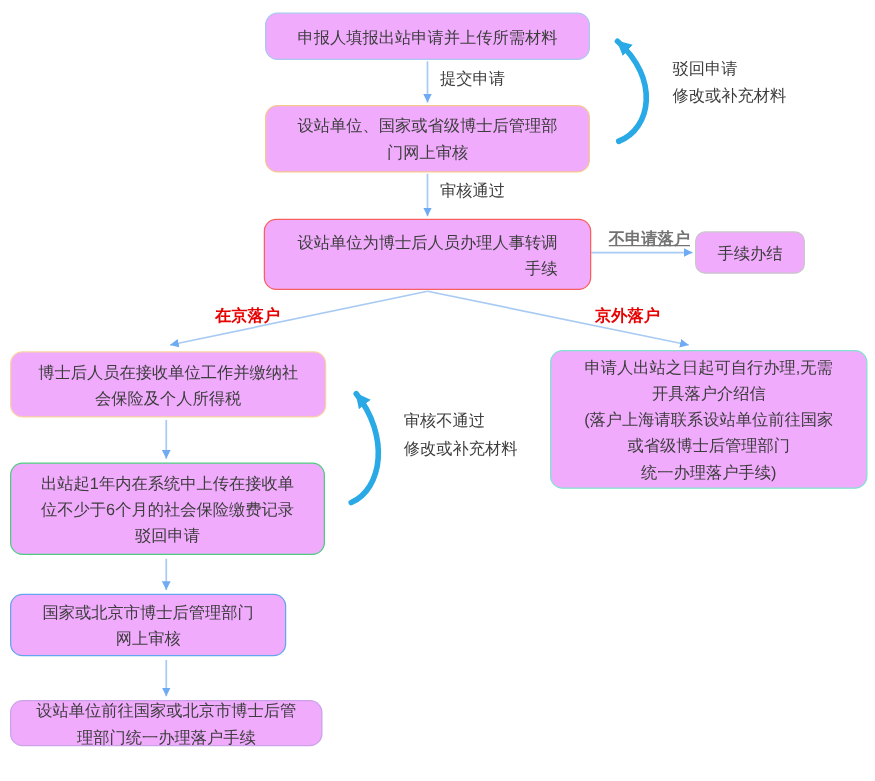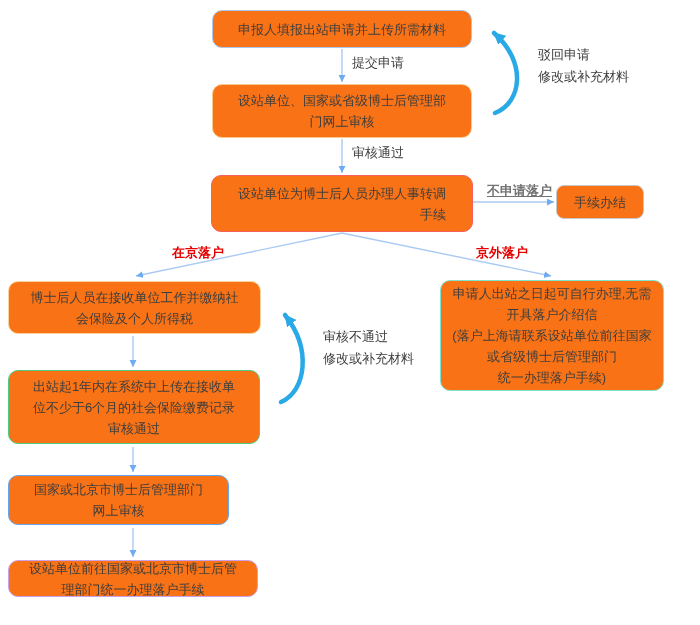--- a/index.html
+++ b/index.html
@@ -3,37 +3,37 @@
 <meta charset="utf-8">
 <style>
   html,body{margin:0;padding:0;background:#ffffff;}
   .stage{
     position:relative;width:700px;height:625px;background:#ffffff;
     font-family:"Liberation Sans","DejaVu Sans",sans-serif;overflow:hidden;
   }
   .arrow-layer{position:absolute;left:0;top:0;width:700px;height:625px;}
   .box{
     position:absolute;box-sizing:border-box;
-    border:1.5px solid #ccc;border-radius:10px;background:#f97316;
+    border:1.5px solid #ccc;border-radius:10px;background:#f0abfc;
     display:flex;align-items:center;justify-content:center;
     text-align:center;font-size:13px;line-height:21px;color:#3d3d3d;
     white-space:pre-line;padding:3px 10px;
   }
   .lbl{
     position:absolute;font-size:13px;line-height:22px;color:#3d3d3d;
     white-space:pre-line;
   }
   .lbl.red{font-weight:bold;}
   
   .b-apply   {left:212px;top:10px;width:260px;height:38px;}
   .b-review1 {left:212px;top:84px;width:260px;height:54px;}
   .b-transfer{left:211px;top:175px;width:262px;height:57px;}
   .b-done    {left:556px;top:185px;width:88px;height:34px;border-radius:8px;}
   .b-work    {left:8px;top:281px;width:253px;height:53px;}
-  .b-outside {left:440px;top:280px;width:224px;height:111px;line-height:21px;}
+  .b-outside {left:440px;top:280px;width:254px;height:111px;line-height:21px;}
   .b-upload  {left:8px;top:370px;width:252px;height:74px;}
   .b-review2 {left:8px;top:475px;width:221px;height:50px;}
   .b-settle  {left:8px;top:560px;width:250px;height:37px;}
   
   .l-submit {left:352px;top:52px;}
   .l-pass   {left:352px;top:142px;}
   .l-reject {left:538px;top:44px;}
   .l-nohukou{left:487px;top:180px;}
   .l-bj     {left:172px;top:242px;}
   .l-nonbj  {left:476px;top:242px;}
@@ -81,21 +81,21 @@
 会保险及个人所得税</div>
 
   <div class="box b-outside" style="border-color: rgb(127, 227, 205);">申请人出站之日起可自行办理,无需
 开具落户介绍信
 (落户上海请联系设站单位前往国家
 或省级博士后管理部门
 统一办理落户手续)</div>
 
   <div class="box b-upload" style="border-color: rgb(78, 203, 129);">出站起1年内在系统中上传在接收单
 位不少于6个月的社会保险缴费记录
-审核通过</div>
+驳回申请</div>
 
   <div class="box b-review2" style="border-color: rgb(99, 165, 238);">国家或北京市博士后管理部门
 网上审核</div>
 
   <div class="box b-settle" style="border-color: rgb(203, 162, 232);">设站单位前往国家或北京市博士后管
 理部门统一办理落户手续</div>
 
   <span class="lbl l-submit">提交申请</span>
   <span class="lbl l-pass">审核通过</span>
   <span class="lbl l-reject">驳回申请

